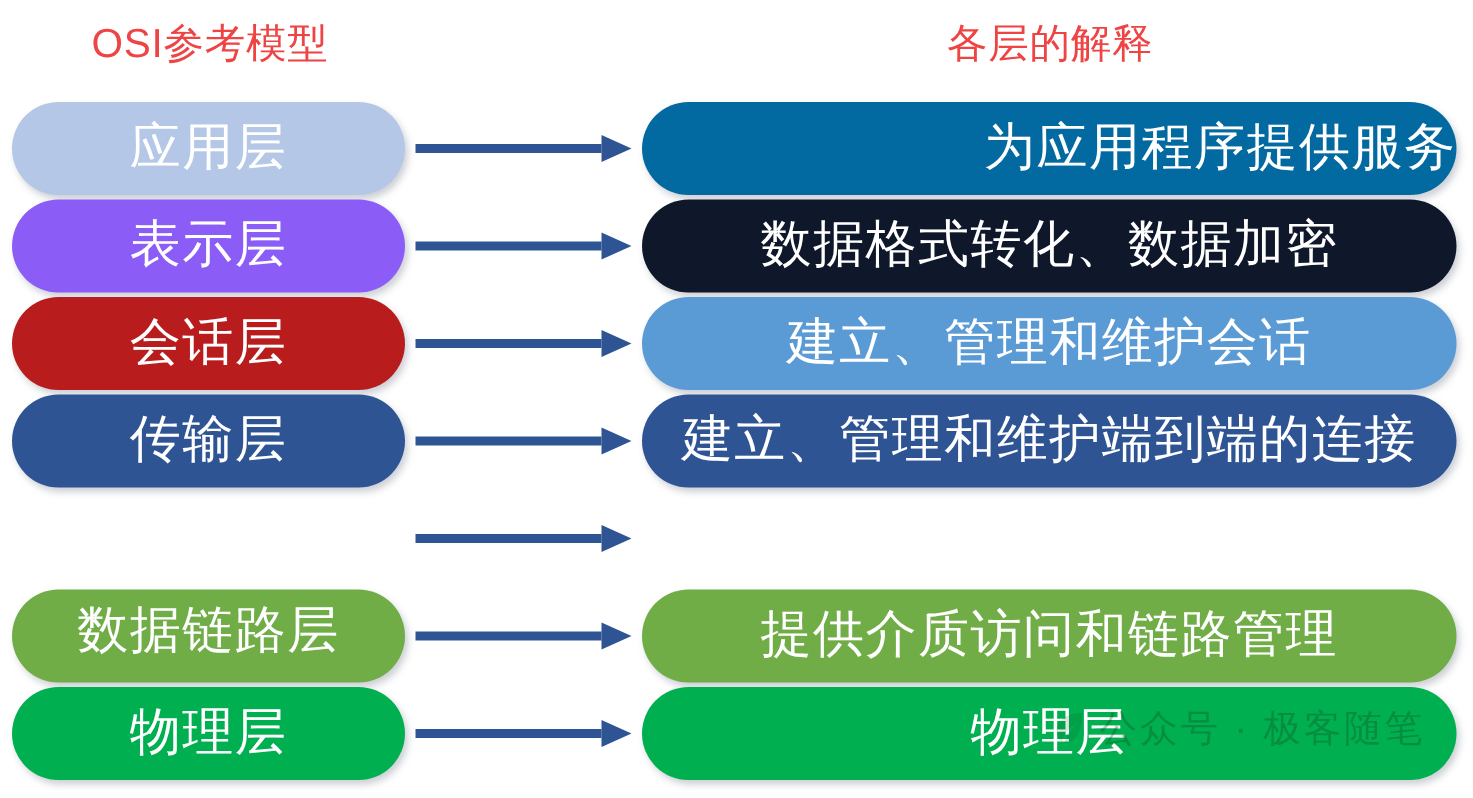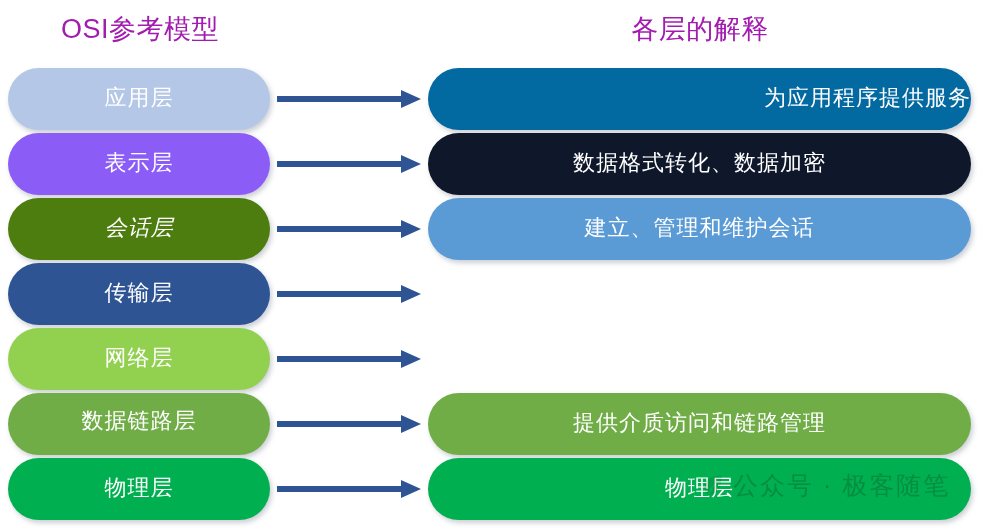--- a/index.html
+++ b/index.html
@@ -21,21 +21,21 @@
     position: absolute;
     inset: 0;
   }
 
   
   .col-header {
     position: absolute;
     top: 12px;
     font-size: 27px;
     line-height: 34px;
-    color: #a21caf;
+    color: #ef4444;
     white-space: nowrap;
     letter-spacing: 0.5px;
   }
   #header-left  { left: 0;   width: 280px; text-align: center; }
   #header-right { left: 420px; width: 560px; text-align: center; }
 
   
   .row {
     position: absolute;
     left: 0;
@@ -46,21 +46,21 @@
   .pill {
     position: absolute;
     top: 0;
     height: 62px;
     border-radius: 31px;
     box-sizing: border-box;
     display: flex;
     align-items: center;
     justify-content: center;
     color: #ffffff;
-    font-size: 22px;
+    font-size: 34px;
     line-height: 1;
     white-space: nowrap;
     box-shadow: 2px 3px 5px rgba(120,130,145,0.38);
   }
 
   .pill-left  { left: 8px;   width: 262px; }
   .pill-right { left: 428px; width: 543px; }
 
   .pill-label {
     display: block;
@@ -147,44 +147,44 @@
         </div>
         <div class="connector">
           <div class="shaft" style="background: rgb(46, 84, 148);"></div>
           <div class="head" style="border-left-color: rgb(46, 84, 148);"></div>
         </div>
         <div class="pill pill-right" style="background: #0f172a;">
           <span class="pill-label">数据格式转化、数据加密</span>
         </div>
       </div>
       <div class="row" style="top: 198px;">
-        <div class="pill pill-left" style="background: #4d7c0f; font-style: italic;">
+        <div class="pill pill-left" style="background: #b91c1c;">
           <span class="pill-label">会话层</span>
         </div>
         <div class="connector">
           <div class="shaft" style="background: rgb(46, 84, 148);"></div>
           <div class="head" style="border-left-color: rgb(46, 84, 148);"></div>
         </div>
         <div class="pill pill-right" style="background: rgb(91, 155, 213);">
           <span class="pill-label">建立、管理和维护会话</span>
         </div>
       </div>
       <div class="row" style="top: 263px;">
         <div class="pill pill-left" style="background: rgb(46, 84, 148);">
           <span class="pill-label">传输层</span>
         </div>
         <div class="connector">
           <div class="shaft" style="background: rgb(46, 84, 148);"></div>
           <div class="head" style="border-left-color: rgb(46, 84, 148);"></div>
         </div>
+        <div class="pill pill-right" style="background: rgb(46, 84, 148);">
+          <span class="pill-label">建立、管理和维护端到端的连接</span>
+        </div>
       </div>
       <div class="row" style="top: 328px;">
-        <div class="pill pill-left" style="background: rgb(146, 208, 80);">
-          <span class="pill-label">网络层</span>
-        </div>
         <div class="connector">
           <div class="shaft" style="background: rgb(46, 84, 148);"></div>
           <div class="head" style="border-left-color: rgb(46, 84, 148);"></div>
         </div>
       </div>
       <div class="row" style="top: 393px;">
         <div class="pill pill-left" style="background: rgb(112, 173, 71); font-family: Liberation Mono, monospace;">
           <span class="pill-label">数据链路层</span>
         </div>
         <div class="connector">

